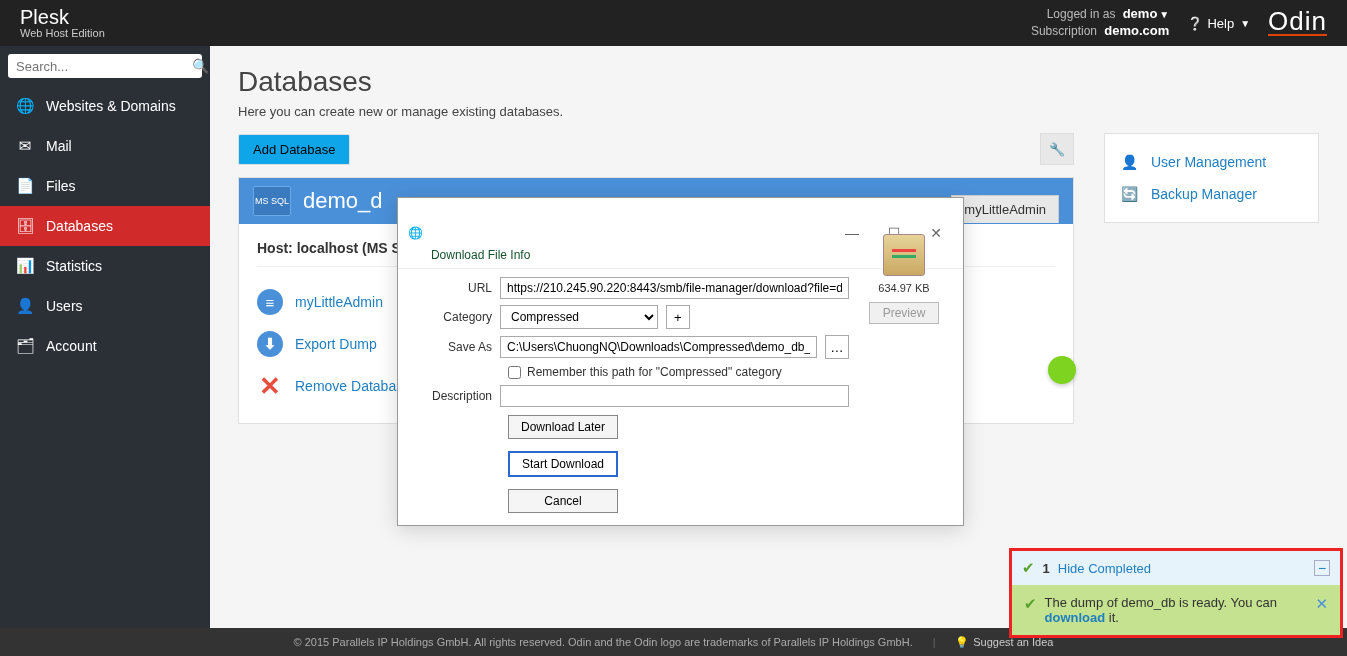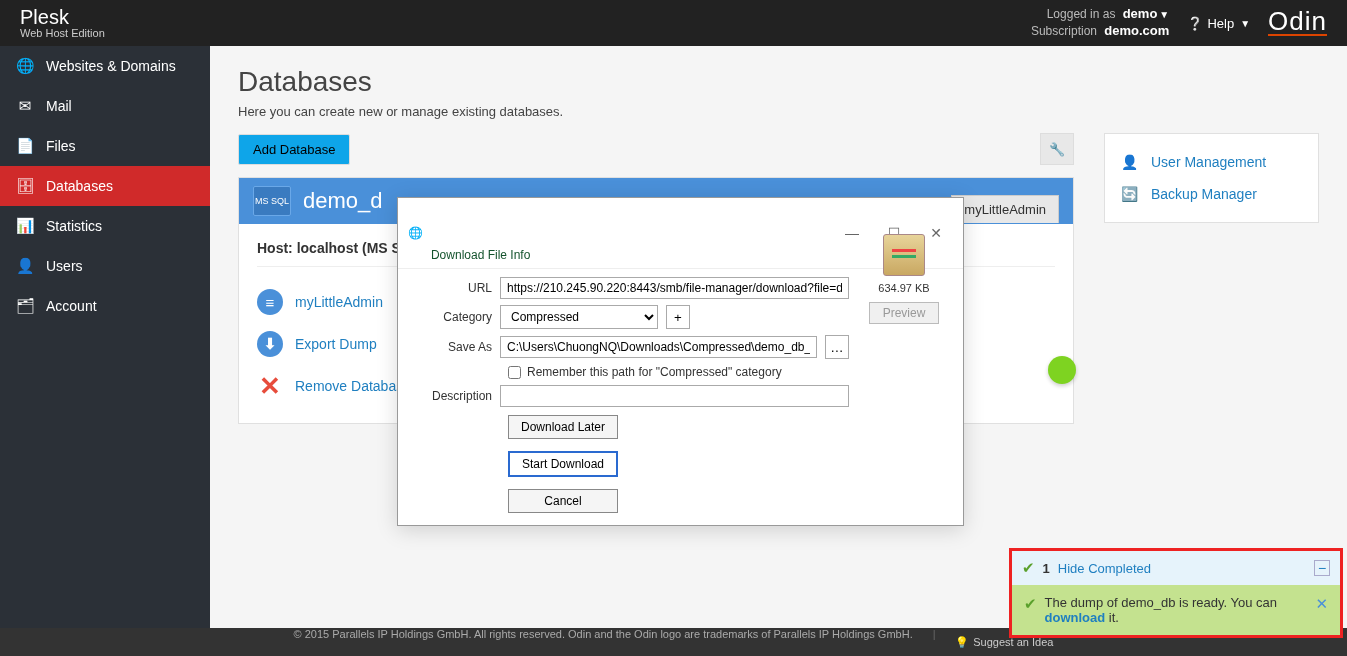--- a/index.html
+++ b/index.html
@@ -40,21 +40,21 @@
 .db-action .aicon { width: 26px; height: 26px; border-radius: 50%; display: flex; align-items: center; justify-content: center; color: #fff; font-size: 15px; font-weight: bold; }
 .aicon.blue { background: #4a90d9; }
 .aicon.red { background: transparent; color: #e74c3c; font-size: 26px; }
 .db-action a { color: #1f7fc0; text-decoration: none; font-size: 14px; }
 .hidden-icons { position: absolute; display:flex; gap: 270px; left:540px; top: 310px; }
 .round-y { width:28px; height:28px; border-radius:50%; background:#f5a623; box-shadow: 0 2px 4px rgba(0,0,0,0.2);}
 .round-g { width:28px; height:28px; border-radius:50%; background:#7ed321; box-shadow: 0 2px 4px rgba(0,0,0,0.2);}
 .side-panel { width: 215px; border: 1px solid #e0e0e0; background: #fff; padding: 12px 14px; }
 .side-link { display: flex; align-items: center; gap: 10px; padding: 6px 0; cursor: pointer; color: #1f7fc0; font-size: 14px; }
 .side-link .sic { width: 22px; height: 20px; display:flex; align-items:center; justify-content:center; }
-.footer { height: 28px; background: #333; color: #aaa; font-size: 11px; display: flex; padding: 0 20px; justify-content: center; gap: 20px; }
+.footer { height: 28px; background: #333; color: #aaa; font-size: 11px; display: flex; align-items: center; padding: 0 20px; justify-content: center; gap: 20px; }
 .footer a { color: #ccc; text-decoration: none; display:flex; align-items:center; gap:4px;}
 
 .dialog { position: absolute; left: 397px; top: 197px; width: 567px; background: #fff; border: 1px solid #999; box-shadow: 0 4px 20px rgba(0,0,0,0.15); font-size: 12px; }
 .dlg-title { display: flex; align-items: center; padding: 6px 10px; border-bottom: 1px solid #eee; gap: 8px; }
 .dlg-title .tt { flex: 1; color: #14532d; margin-top: 44px; }
 .dlg-title .wbtn { width: 34px; text-align: center; color: #666; cursor: pointer; font-size: 14px; }
 .dlg-body { padding: 8px 14px 12px; }
 .dlg-row { display: flex; align-items: center; margin-bottom: 6px; gap: 8px; }
 .dlg-row label { width: 80px; text-align: right; color: #333; }
 .dlg-row input[type=text], .dlg-row select { flex: 1; border: 1px solid #aaa; padding: 3px 6px; font-size: 12px; background: #fff; }
@@ -102,20 +102,24 @@
       <span>❔</span>
       <span>Help</span>
       <span class="caret">▼</span>
     </div>
     <div class="odin">Odin</div>
   </div>
 </div>
 
 <div class="layout">
   <div class="sidebar">
+    <div class="searchbox">
+      <input type="text" placeholder="Search..." style="">
+      <span class="sicon">🔍</span>
+    </div>
     <div class="nav-item">
         <span class="nav-icon">🌐</span>
         <span>Websites &amp; Domains</span>
       </div>
     <div class="nav-item">
         <span class="nav-icon">✉</span>
         <span>Mail</span>
       </div>
     <div class="nav-item">
         <span class="nav-icon">📄</span>

